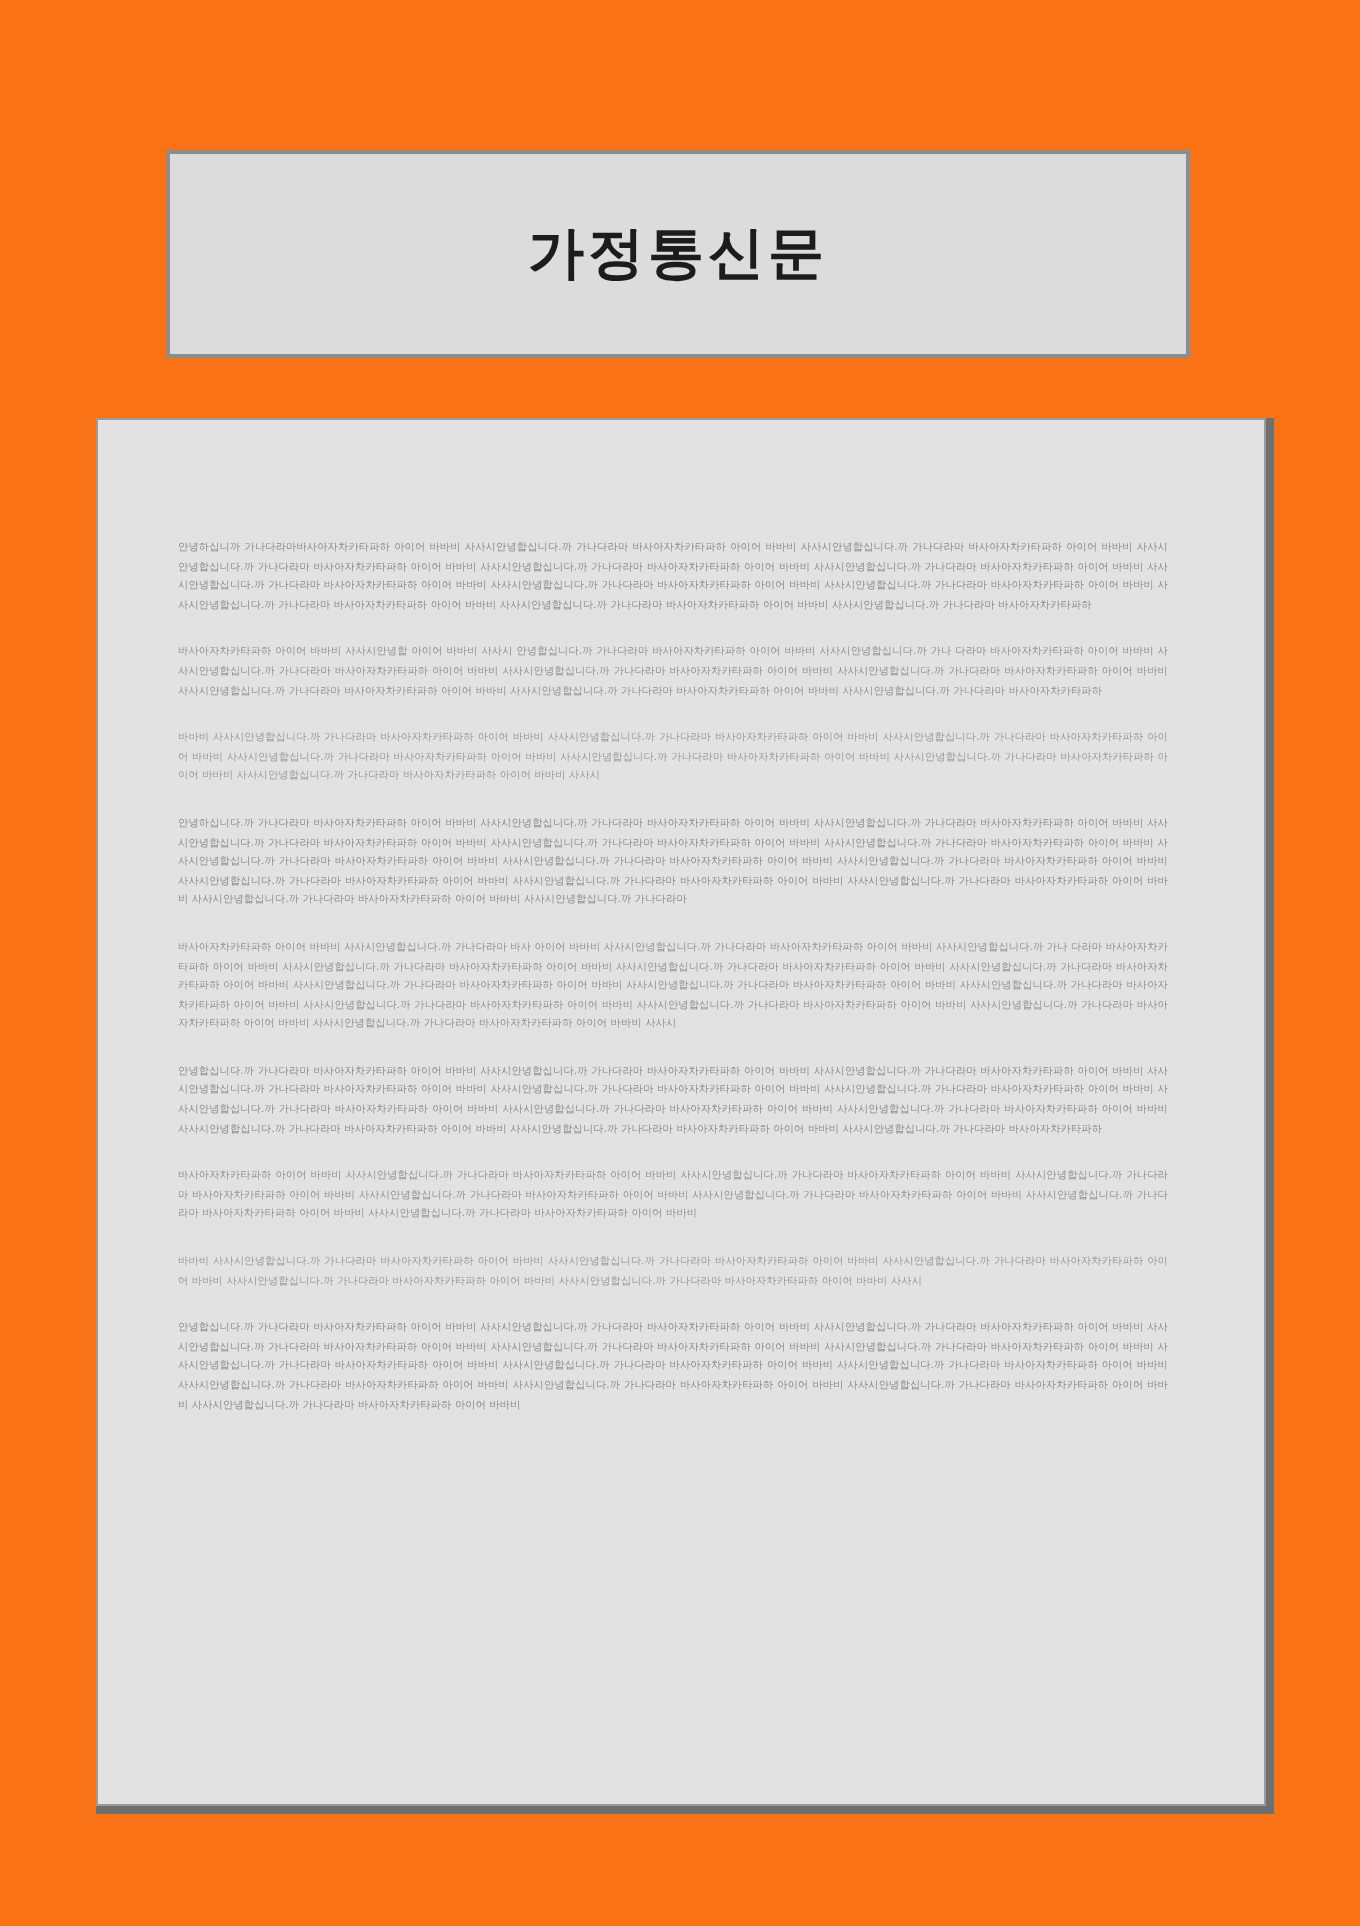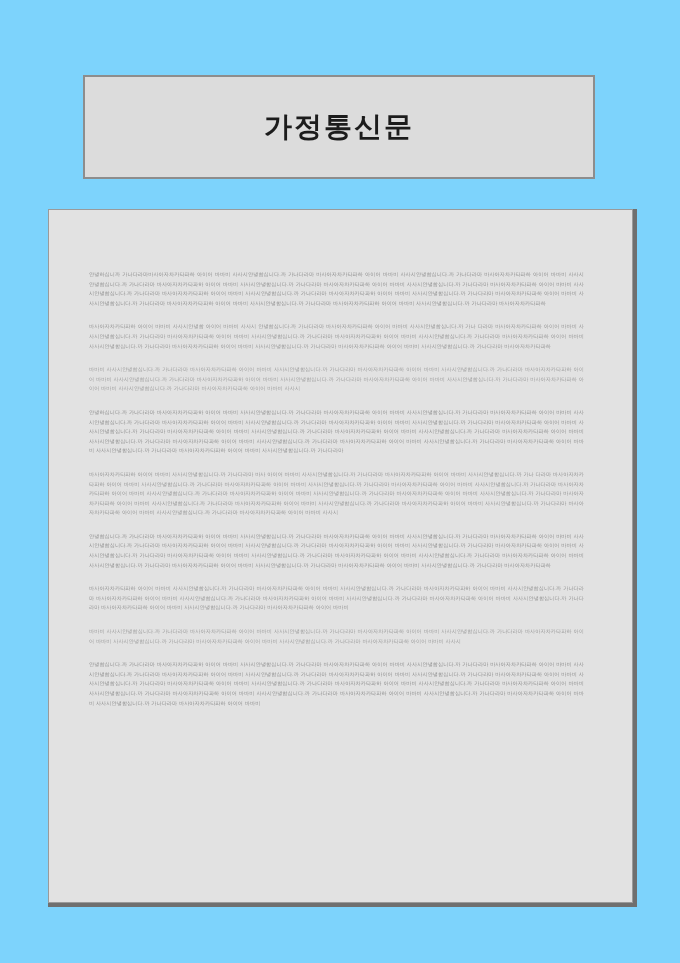--- a/index.html
+++ b/index.html
@@ -12,21 +12,21 @@
     height: 963px;
     font-family: "Liberation Sans", sans-serif;
     overflow: hidden;
     position: relative;
   }
 
   .page {
     position: relative;
     width: 680px;
     height: 963px;
-    background: #7dd3fc;
+    background: #f97316;
   }
 
   
   .title-box {
     position: absolute;
     left: 83px;
     top: 75px;
     width: 512px;
     height: 104px;
     border: 2px solid #8d8d8d;

